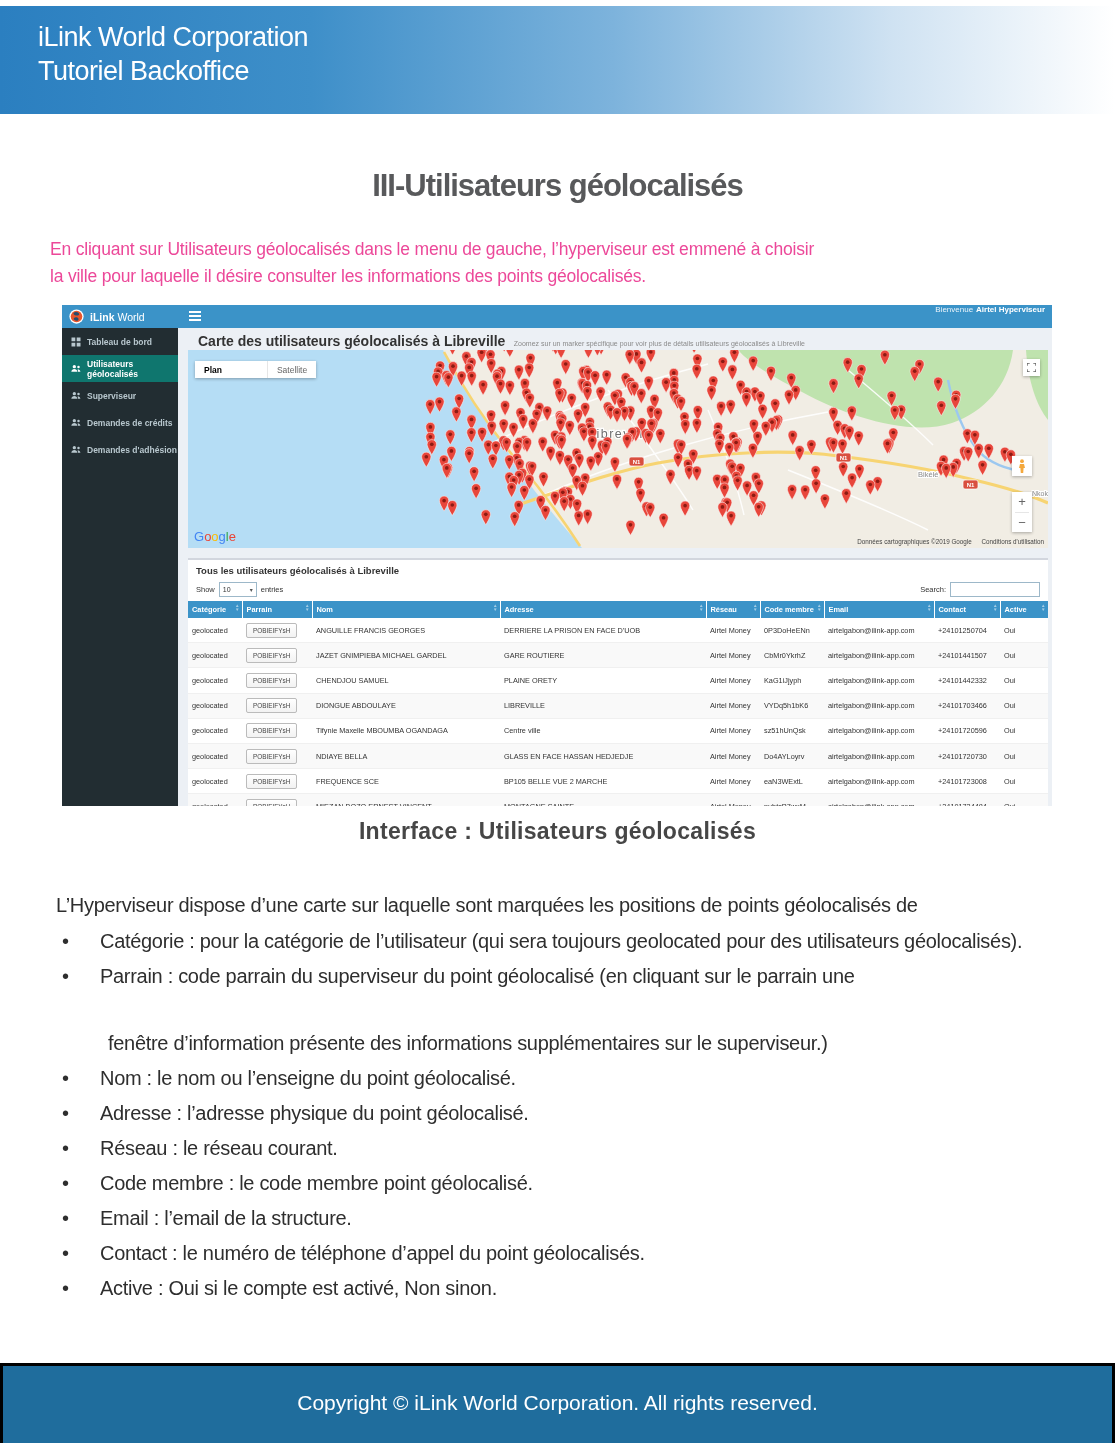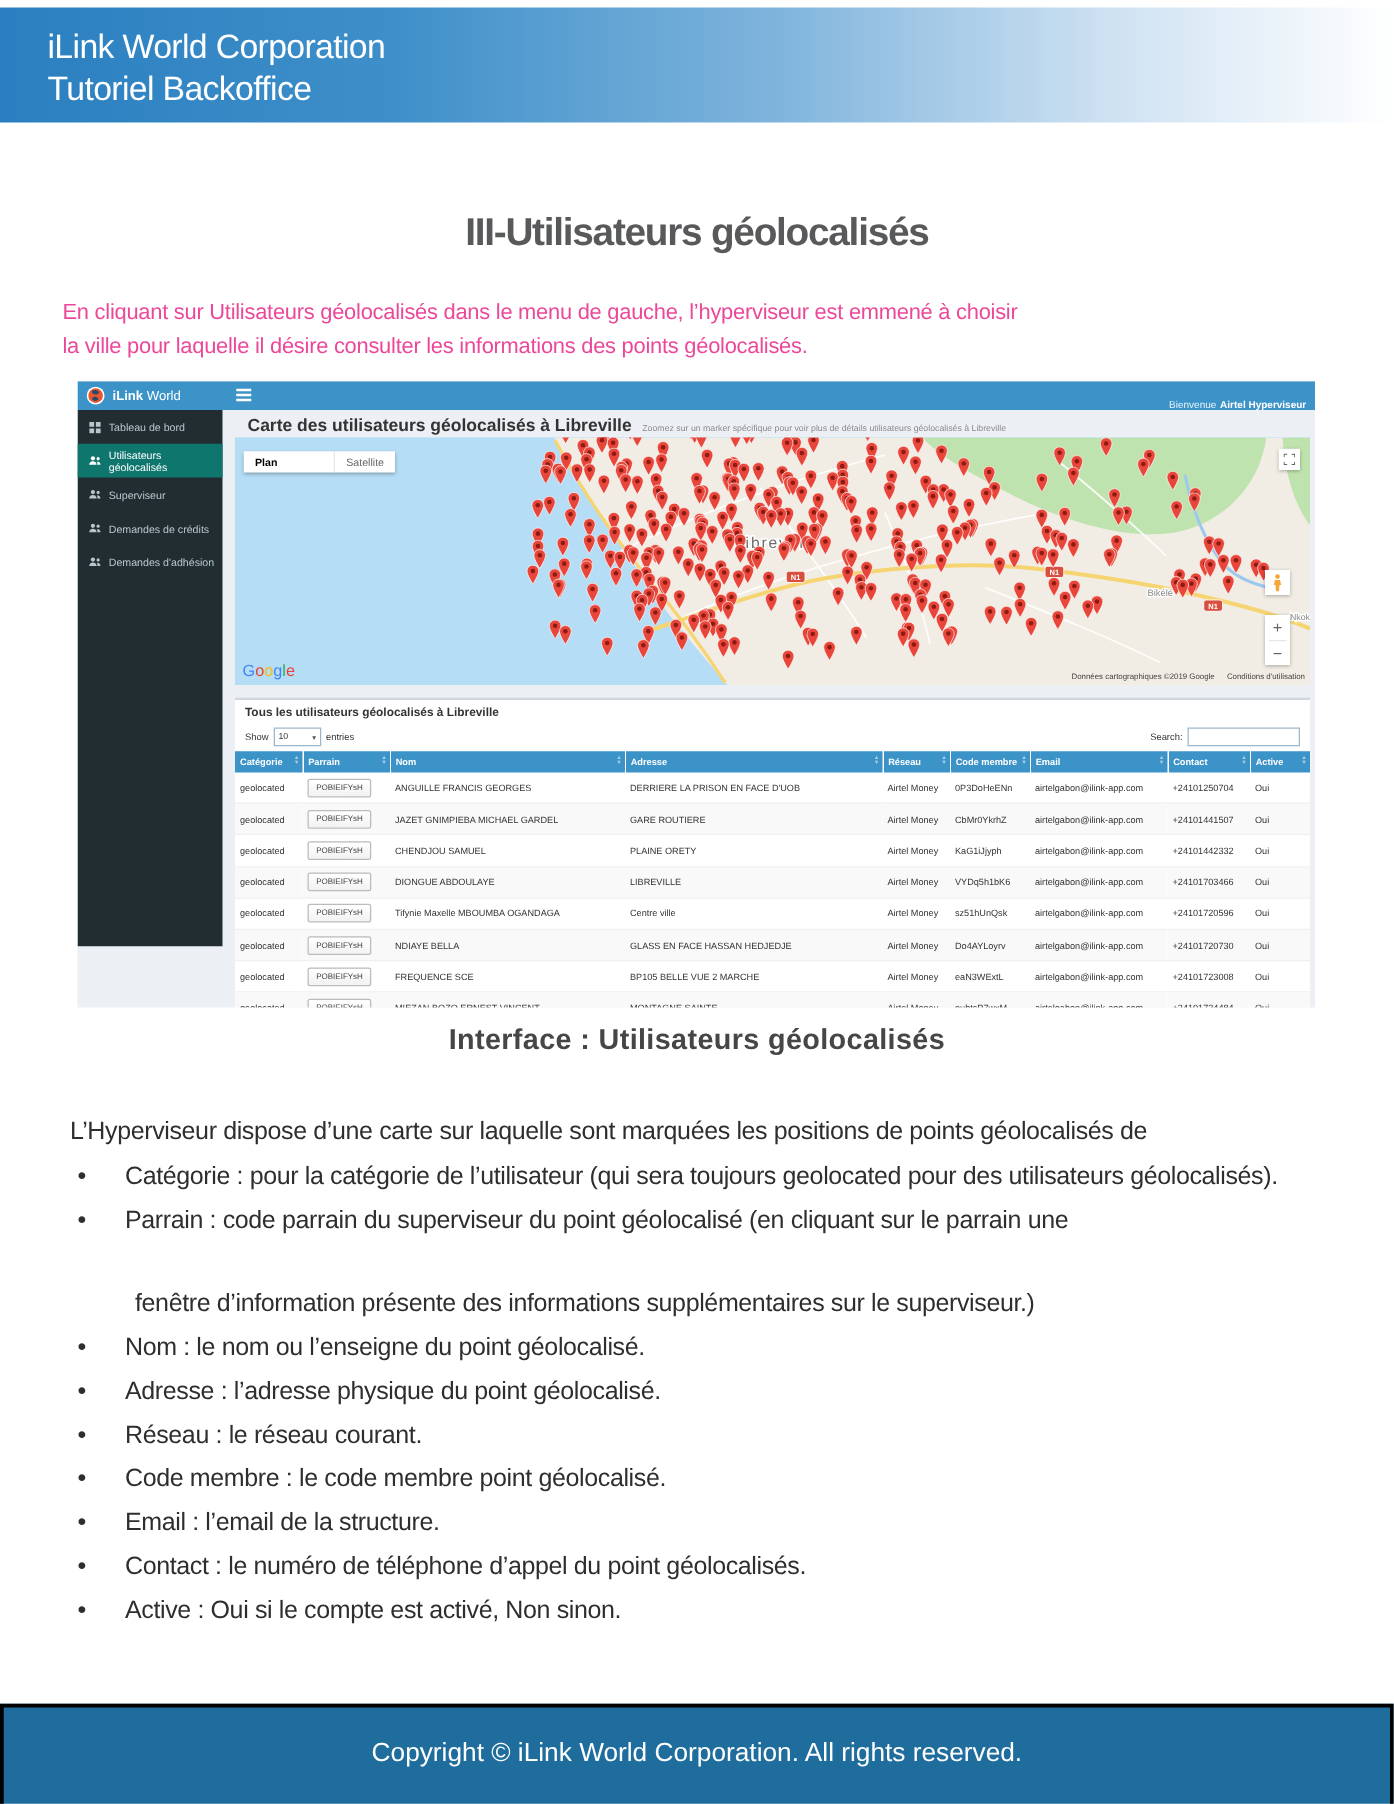--- a/index.html
+++ b/index.html
@@ -2,21 +2,21 @@
 <html><head>
 <meta charset="utf-8">
 <style>
   html,body{margin:0;padding:0;}
   body{
     width:1115px;height:1443px;position:relative;background:#ffffff;
     font-family:"Liberation Sans",sans-serif;overflow:hidden;
   }
   
   .doc-header{
-    position:absolute;top:6px;left:0;right:0;height:92px;
+    position:absolute;top:6px;left:0;right:0;height:108px;
     background:linear-gradient(90deg,#2b7fc0 0%,#3e8fc9 28%,#7db3dc 55%,#cfe2f2 80%,#ffffff 100%);
     color:#ffffff;
   }
   .doc-header .l1{position:absolute;left:38px;top:16px;font-size:27px;letter-spacing:-0.5px;}
   .doc-header .l2{position:absolute;left:38px;top:50px;font-size:27px;letter-spacing:-0.5px;}
   .doc-title{
     position:absolute;top:168px;left:0;right:0;text-align:center;
     font-size:31px;font-weight:bold;color:#58595b;letter-spacing:-1px;
   }
   .doc-intro{
@@ -48,23 +48,23 @@
     position:absolute;left:62px;top:305px;width:990px;height:501px;
     background:#ecf0f5;overflow:hidden;font-family:"Liberation Sans",sans-serif;
   }
   .app-navbar{position:absolute;left:0;top:0;width:990px;height:23px;background:#3b93c8;}
   .brand{position:absolute;left:0;top:0;width:116px;height:23px;display:flex;align-items:center;}
   .brand .logo{width:15px;height:15px;margin:0 6px 0 7px;}
   .brand .btxt{color:#fff;font-size:10.5px;}
   .brand .btxt b{font-weight:bold;}
   .hamburger{position:absolute;left:127px;top:6px;width:12px;height:10px;cursor:pointer;}
   .hamburger span{display:block;height:2px;background:#fff;margin-bottom:2px;}
-  .welcome{position:absolute;right:7px;top:0;height:23px;display:flex;align-items:flex-end;color:#eaf4fb;font-size:8px;}
+  .welcome{position:absolute;right:7px;top:0;height:23px;display:flex;align-items:flex-start;color:#eaf4fb;font-size:8px;}
   .welcome b{color:#fff;margin-left:3px;}
-  .app-sidebar{position:absolute;left:0;top:23px;width:116px;height:429px;background:#222d32;}
+  .app-sidebar{position:absolute;left:0;top:23px;width:116px;height:478px;background:#222d32;font-weight:bold;}
   .side-item{display:flex;align-items:center;height:27px;padding-left:9px;color:#b8c7ce;font-size:8.5px;cursor:pointer;}
   .side-item .s-ico{width:10px;height:10px;margin-right:6px;flex:0 0 10px;color:#b8c7ce;}
   .side-item.active{background:#0f766e;color:#ffffff;}
   .side-item.active .s-ico{color:#ffffff;}
   .page-heading{position:absolute;left:136px;top:27px;width:840px;white-space:nowrap;}
   .page-heading .h-main{font-size:14px;color:#333;font-weight:bold;}
   .page-heading .h-sub{font-size:7px;color:#8a8a8a;margin-left:4px;}
   
   .map{position:absolute;left:126px;top:45px;width:860px;height:198px;background:#b5ddf5;}
   .map svg.maplayers{position:absolute;left:0;top:0;}

